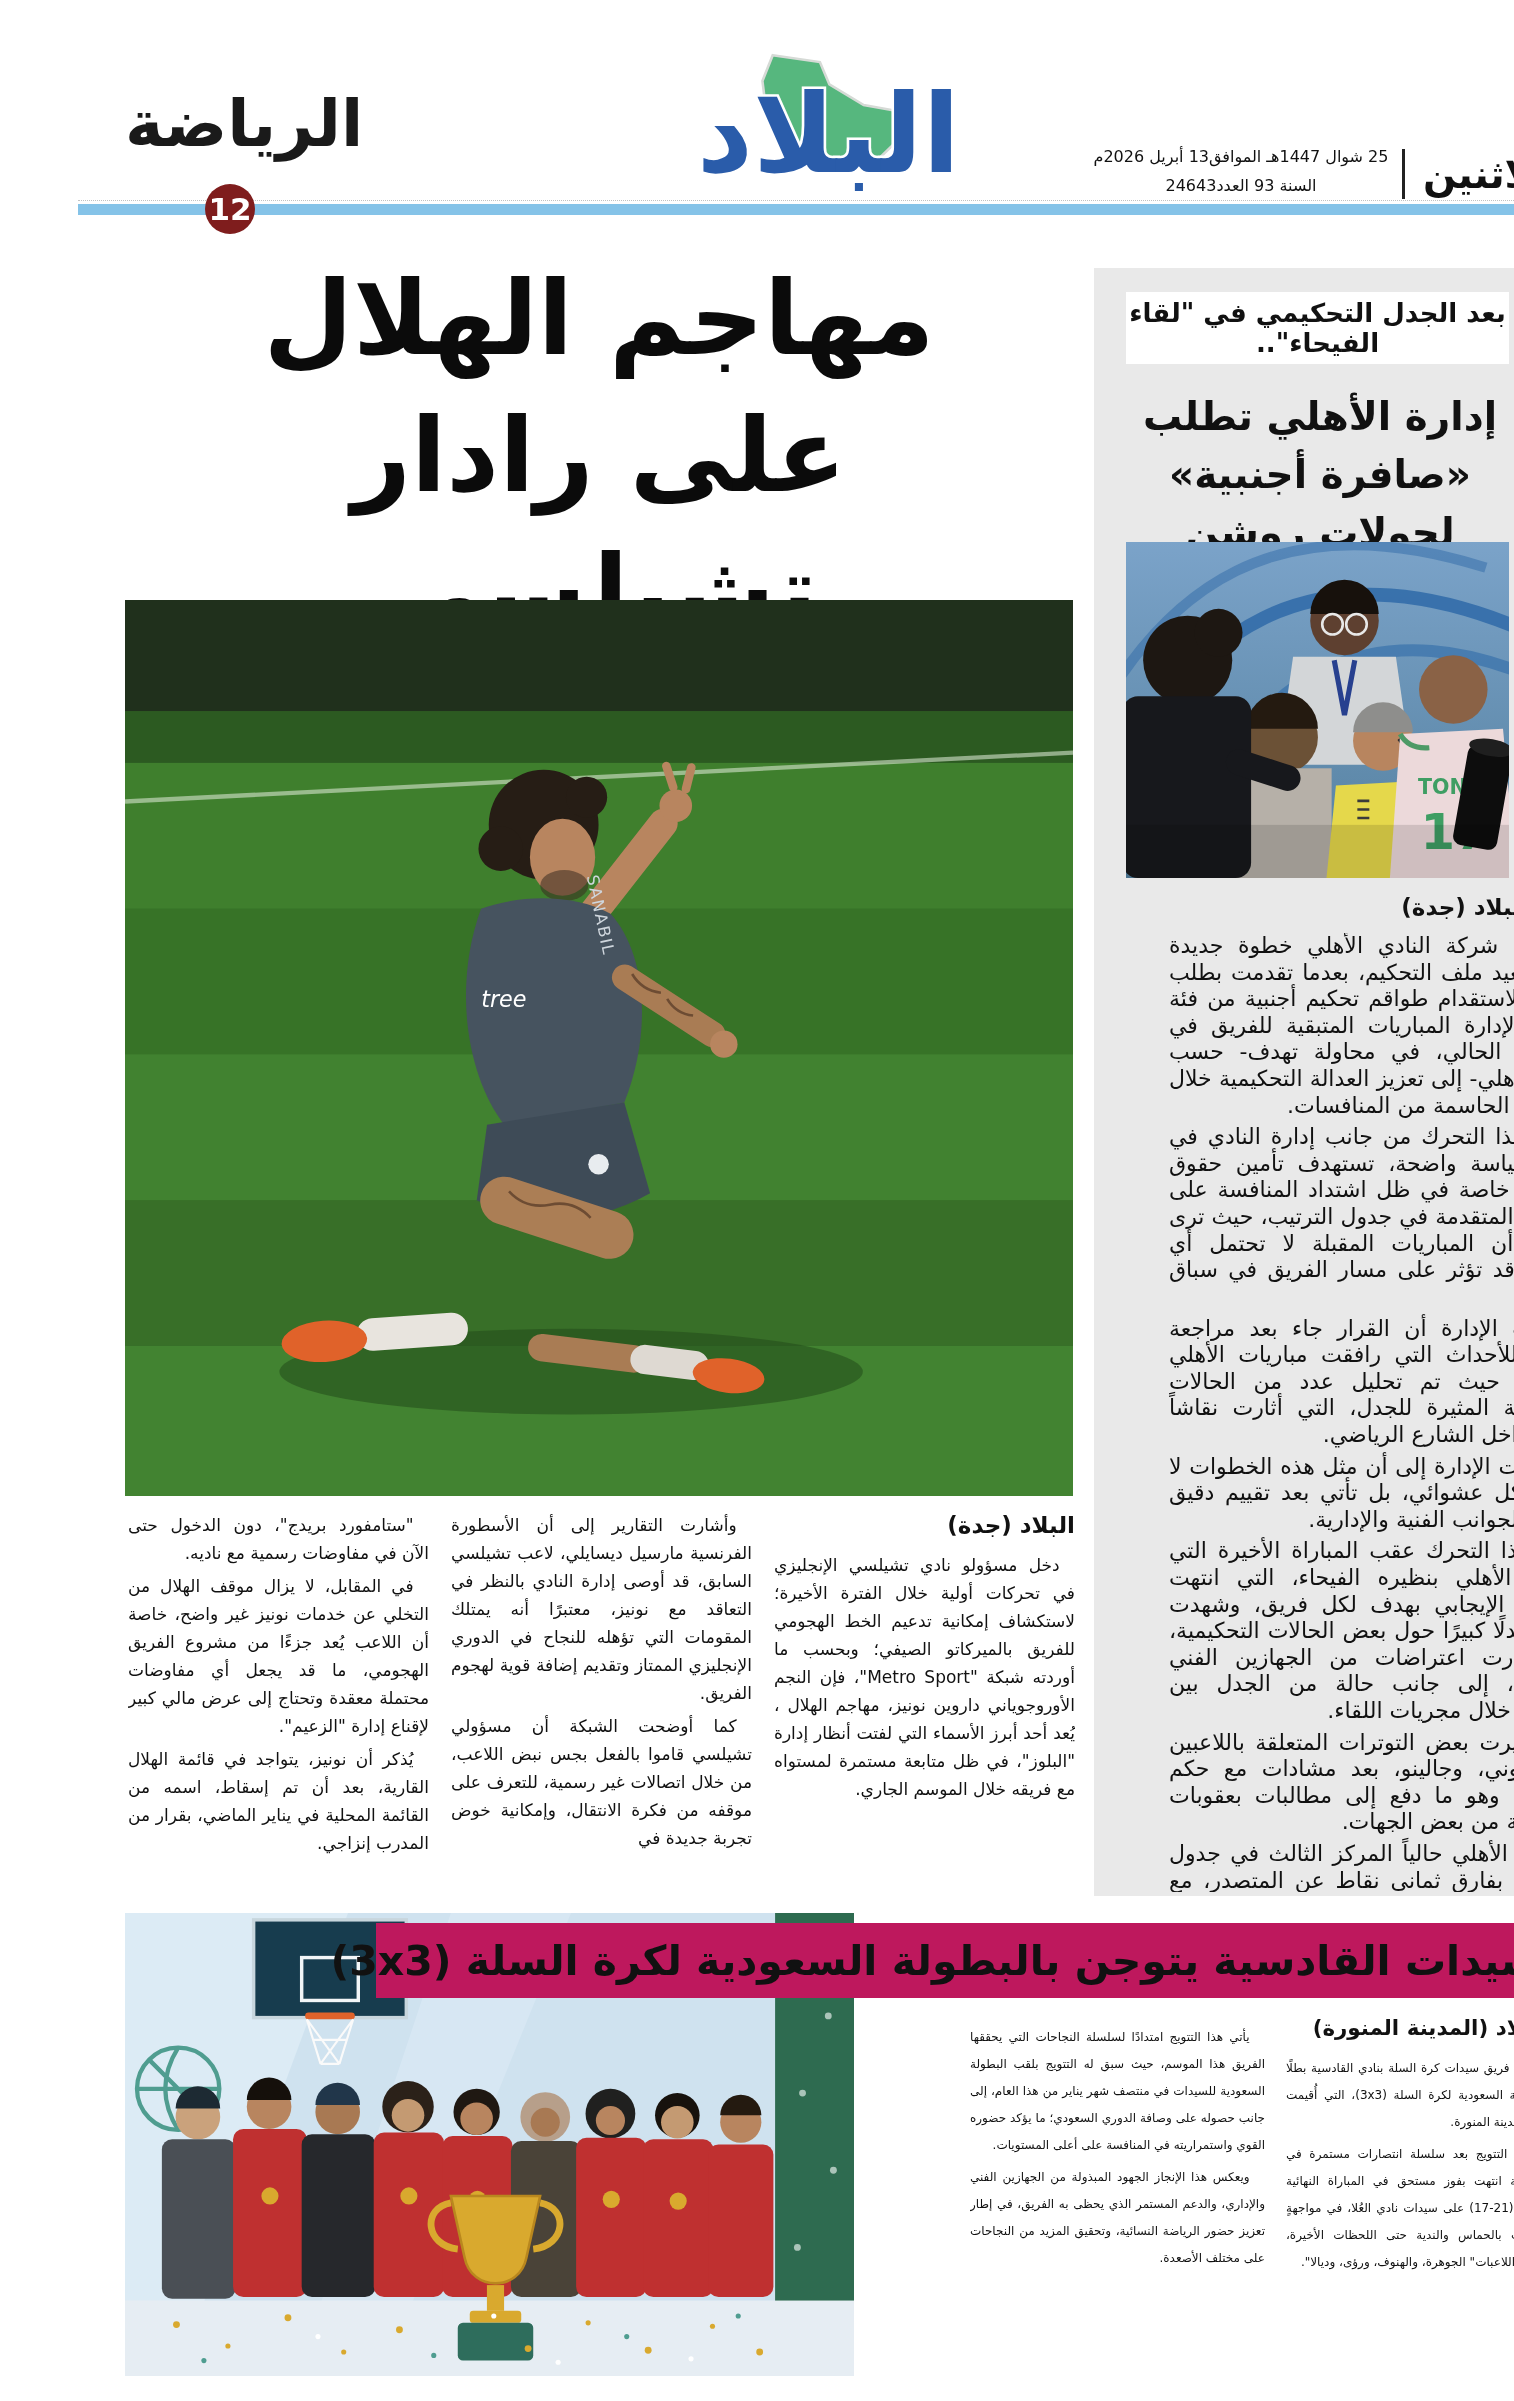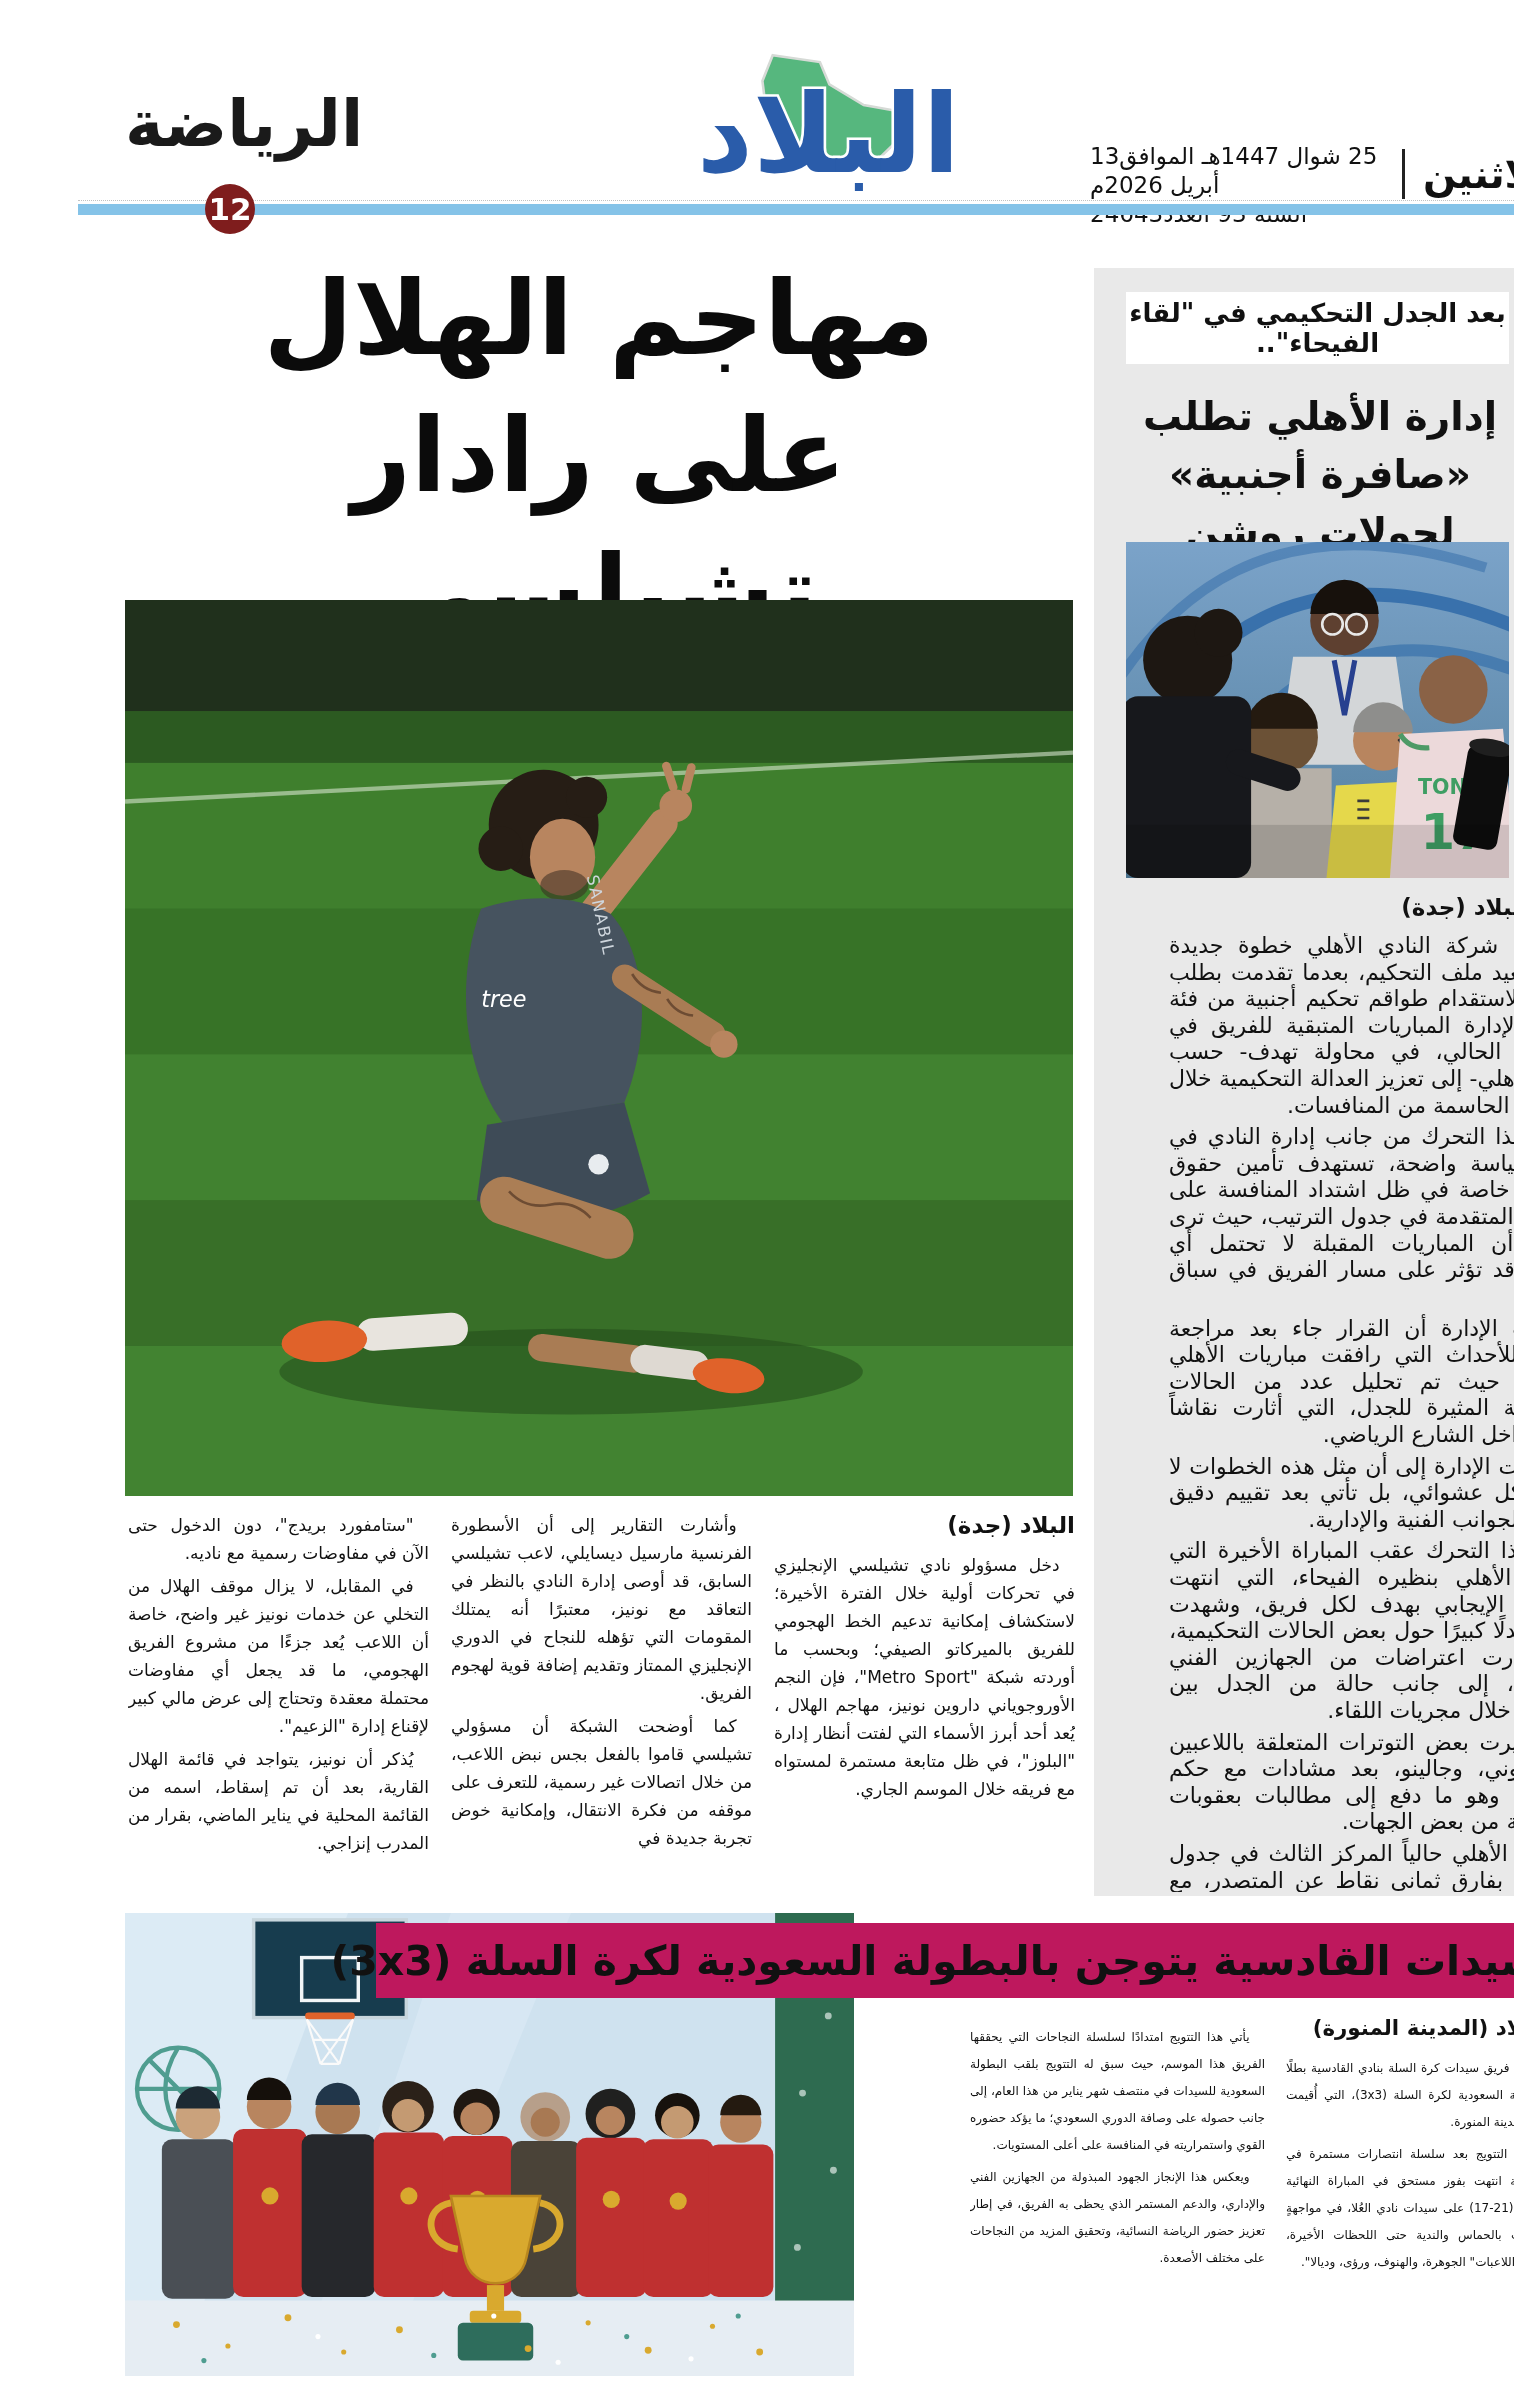--- a/index.html
+++ b/index.html
@@ -5,21 +5,21 @@
   html,body{margin:0;padding:0;background:#fff;}
   .page{position:relative;width:1436px;height:2401px;background:#ffffff;overflow:hidden;
         font-family:"DejaVu Sans",sans-serif;direction:rtl;color:#111;}
   .abs{position:absolute;}
 
   
   .section-title{left:47px;top:86px;font-size:65px;font-weight:bold;color:#1a1a1a;letter-spacing:-0.9px;}
   .logo{left:566px;top:43px;width:369px;height:154px;}
   .weekday{left:1335px;top:152px;width:134px;font-size:39px;font-weight:bold;text-align:right;}
   .hdr-sep{left:1324px;top:149px;width:2.6px;height:50px;background:#222;}
-  .dateblock{left:1012px;top:142px;width:302px;font-size:23px;line-height:29px;text-align:left;direction:rtl;}
+  .dateblock{left:1012px;top:142px;width:302px;font-size:16px;line-height:29px;text-align:center;direction:rtl;}
   .thinrule{left:0;top:200px;width:1472px;height:0;border-top:0.9px dotted #c2c2c2;}
   .blue-bar{left:0;top:204px;width:1472px;height:11px;background:#85c3e8;}
   .page-circle{left:127px;top:184px;width:50px;height:50px;border-radius:50%;background:#7f1d1d;
                color:#fff;font-size:31px;font-weight:bold;display:flex;align-items:center;justify-content:center;z-index:3;}
 
   
   .main-headline{left:47px;top:250px;width:948px;text-align:center;font-weight:bold;color:#0b0b0b;}
   .main-headline .hl{font-size:103px;line-height:137px;}
   .main-photo{left:47px;top:600px;width:948px;height:896px;}
   .main-cols{left:50px;top:1511px;width:947px;height:386px;display:flex;direction:rtl;gap:22px;overflow:hidden;}

